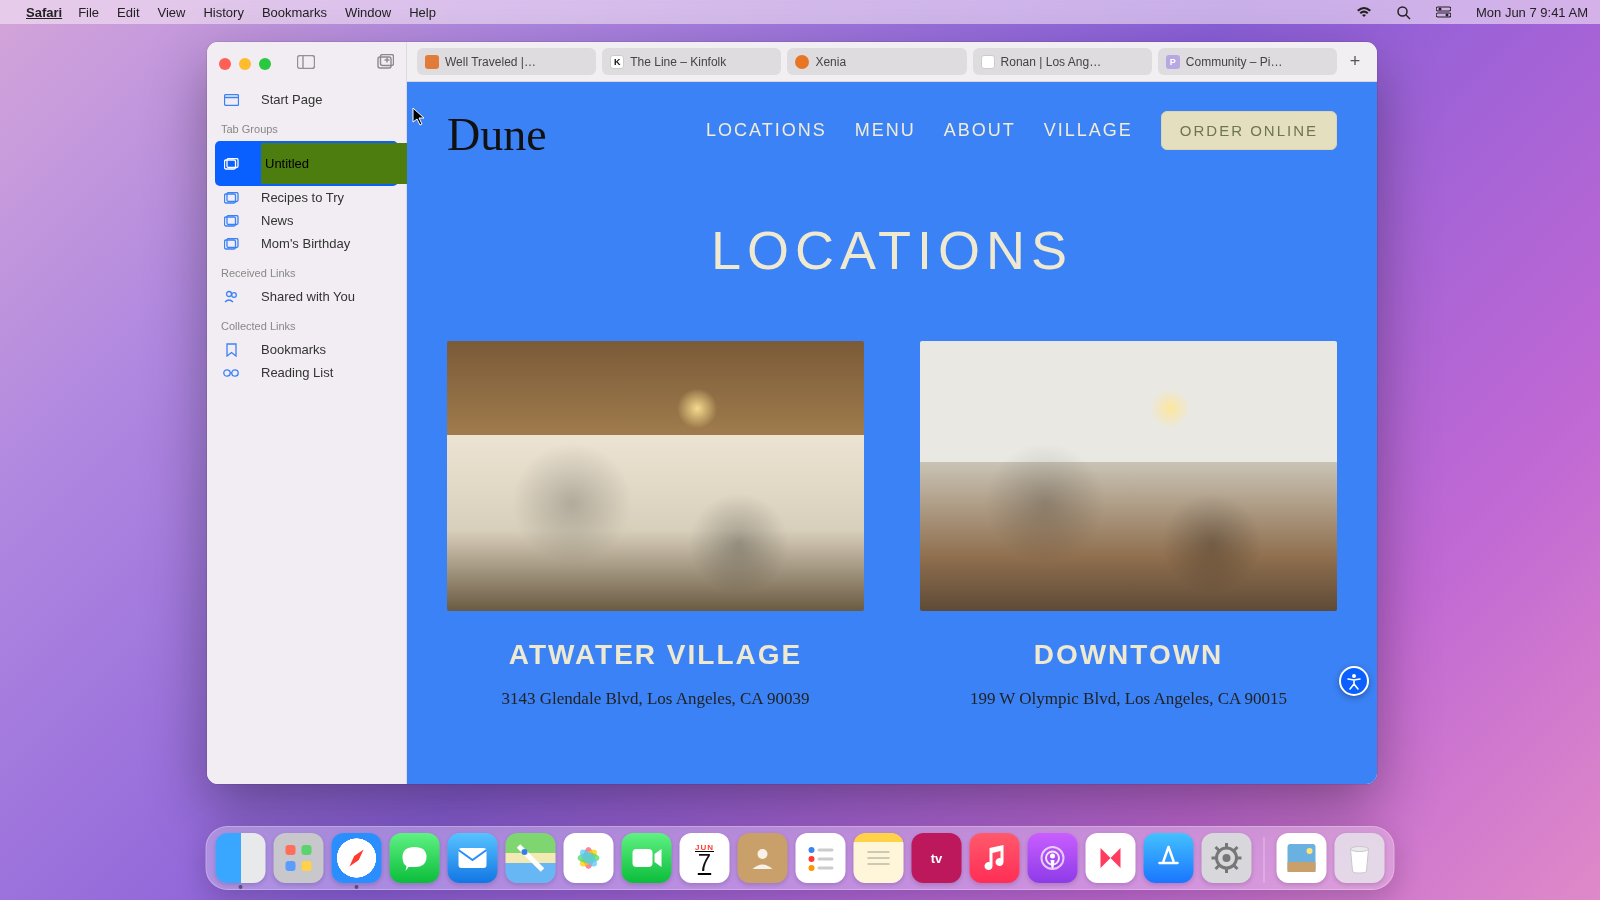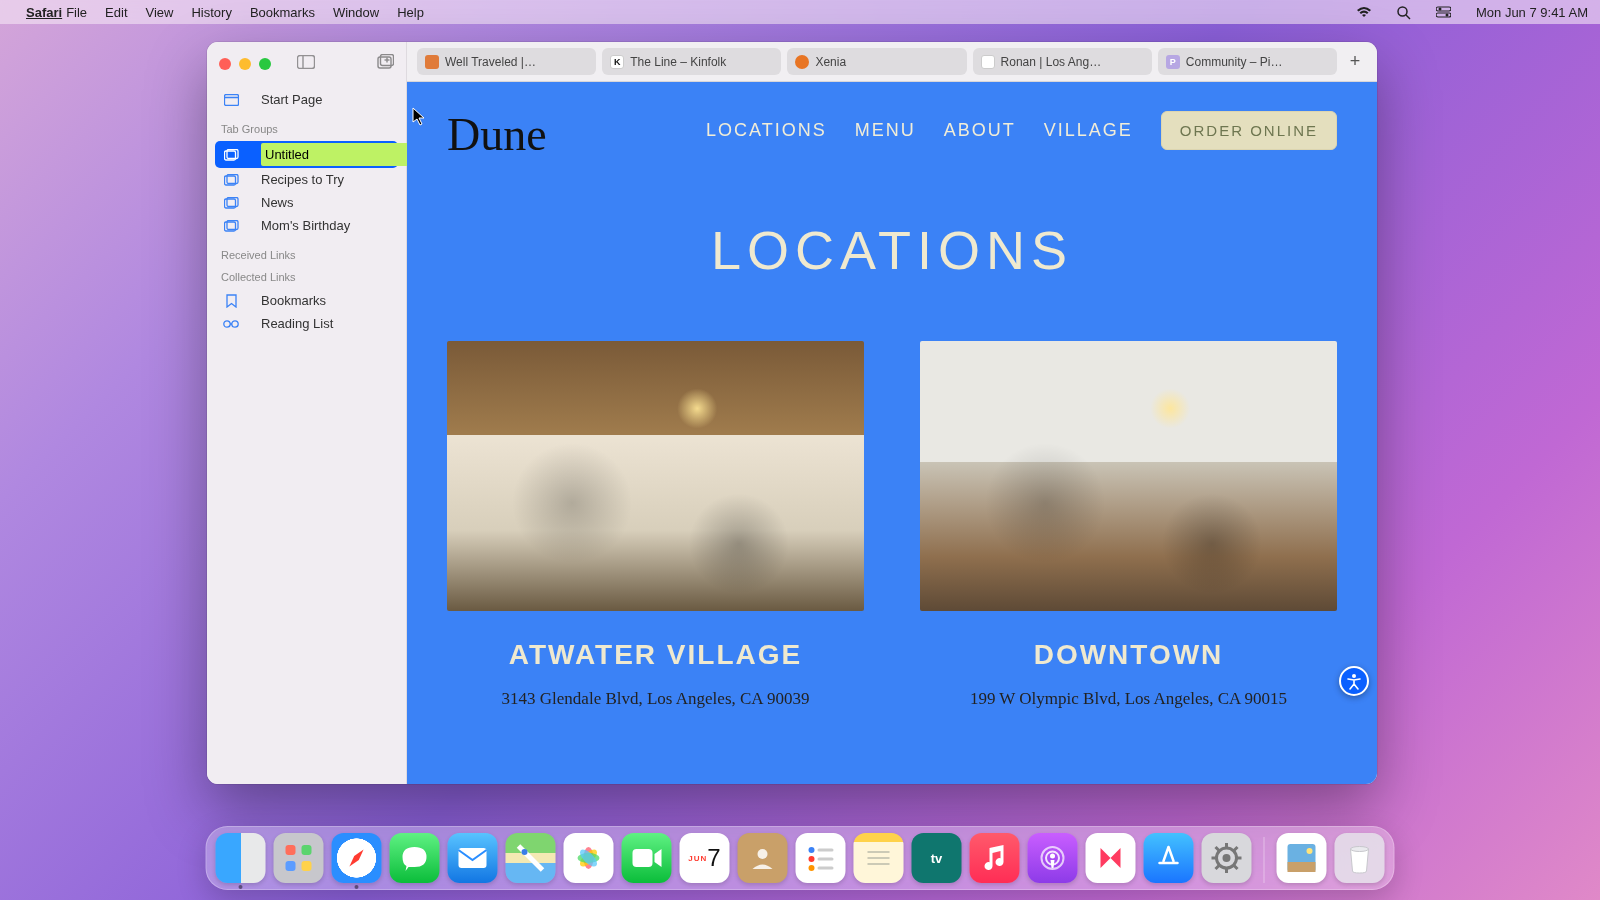--- a/index.html
+++ b/index.html
@@ -17,21 +17,21 @@
   height: 24px;
   background: rgba(245,230,245,0.6);
   backdrop-filter: blur(20px);
   display: flex;
   align-items: center;
   padding: 0 12px;
   font-size: 13px;
   color: #222;
 }
 .menubar .apple { font-size: 15px; margin-right: 14px; }
-.menubar .app-name { font-weight: 600; margin-right: 4px; text-decoration: underline; }
+.menubar .app-name { font-weight: 600; margin-right: 16px; text-decoration: underline; }
 .menubar .menu-item { margin-right: 18px; cursor: default; }
 .menubar .spacer { flex: 1; }
 .menubar-right { display: flex; align-items: center; gap: 24px; font-size: 13px; }
 .menubar-right .status-icon { width: 16px; height: 16px; display: inline-flex; align-items: center; justify-content: center; }
 .menubar .clock { font-weight: 400; }
 
 
 .safari-window {
   position: absolute;
   left: 207px;
@@ -88,24 +88,24 @@
   font-weight: 500;
 }
 .sidebar-row.selected {
   background: #0a60ff;
   color: #fff;
   padding: 2px 4px 2px 8px;
 }
 .sidebar-row.selected .row-icon { color: #fff; }
 .sidebar-row.selected input {
   flex: 1;
-  background: #bef264;
+  background: #4d7c0f;
   border: none;
   font-size: 13px;
-  padding: 4px 4px;
+  padding: 13px 4px;
   border-radius: 2px;
   color: #000;
 }
 .selected-clear {
   width: 16px; height: 16px; border-radius: 3px;
   background: rgba(255,255,255,0.3);
   display: flex; align-items: center; justify-content: center;
   font-size: 10px; color: #fff;
 }
 
@@ -281,27 +281,27 @@
 .dock-indicator { position: absolute; bottom: -6px; left: 50%; transform: translateX(-50%); width: 4px; height: 4px; border-radius: 50%; background: rgba(0,0,0,0.45); }
 
 .di-finder { background: linear-gradient(90deg, #39a7ff 50%, #e8e9ea 50%); }
 .di-launchpad { background: #c7c7cc; }
 .di-safari { background: radial-gradient(circle at 50% 50%, #fff 55%, #2a8eff 56%); }
 .di-messages { background: linear-gradient(#5ff183, #0bbd3a); }
 .di-mail { background: linear-gradient(#58c3ff, #1276e3); }
 .di-maps { background: linear-gradient(#7fd56f 40%, #f3e9b3 40% 60%, #66b7f3 60%); }
 .di-photos { background: #fff; }
 .di-facetime { background: linear-gradient(#5ff183, #0bbd3a); }
-.di-calendar { background: #fff; flex-direction: row; }
+.di-calendar { background: #fff; flex-direction: column; text-decoration: underline; }
 .di-calendar .cal-top { font-size: 8px; color: #ff3b30; font-weight: 700; letter-spacing: 1px; }
 .di-calendar .cal-day { font-size: 24px; color: #111; font-weight: 400; line-height: 0.9; }
 .di-contacts { background: #c9a069; }
 .di-reminders { background: #fff; }
 .di-notes { background: linear-gradient(#ffd24a 18%, #fff6d9 18%); }
-.di-tv { background: #0f766e; color: #fff; }
+.di-tv { background: #be185d; color: #fff; }
 .di-music { background: linear-gradient(#ff5a6b, #ff2d55); }
 .di-podcasts { background: linear-gradient(#c95eff, #8d3be8); }
 .di-news { background: #fff; }
 .di-appstore { background: linear-gradient(#43c1ff, #1a75ff); }
 .di-settings { background: #d8d8dc; }
 .di-preview { background: #fff; }
 .di-trash { background: rgba(230,230,235,0.8); }
 
 .cursor {
   position: absolute;
@@ -422,20 +422,32 @@
           <svg width="15" height="12" viewBox="0 0 15 12">
               <rect x="0.5" y="2" width="11" height="9" rx="1.5" fill="none" stroke="#3b82f6" stroke-width="1.3"></rect>
               <rect x="3" y="0.5" width="11" height="9" rx="1.5" fill="none" stroke="#3b82f6" stroke-width="1.3"></rect>
             </svg>
         </span>
         <span>Mom's Birthday</span>
       </div>
     </div>
 
     <div class="sidebar-header">Received Links</div>
+    <div class="sidebar-section">
+      <div class="sidebar-row">
+        <span class="row-icon">
+          <svg width="15" height="13" viewBox="0 0 15 13">
+              <circle cx="5" cy="4" r="2.5" fill="none" stroke="#3b82f6" stroke-width="1.3"></circle>
+              <circle cx="10" cy="5" r="2.3" fill="none" stroke="#3b82f6" stroke-width="1.3"></circle>
+              <path d="M1 12 Q5 8 9 12" fill="none" stroke="#3b82f6" stroke-width="1.3"></path>
+            </svg>
+        </span>
+        <span>Shared with You</span>
+      </div>
+    </div>
 
     <div class="sidebar-header">Collected Links</div>
     <div class="sidebar-section">
       <div class="sidebar-row">
         <span class="row-icon">
           <svg width="11" height="14" viewBox="0 0 11 14">
               <path d="M1 1 H10 V13 L5.5 9.5 L1 13 Z" fill="none" stroke="#3b82f6" stroke-width="1.3"></path>
             </svg>
         </span>
         <span>Bookmarks</span>

